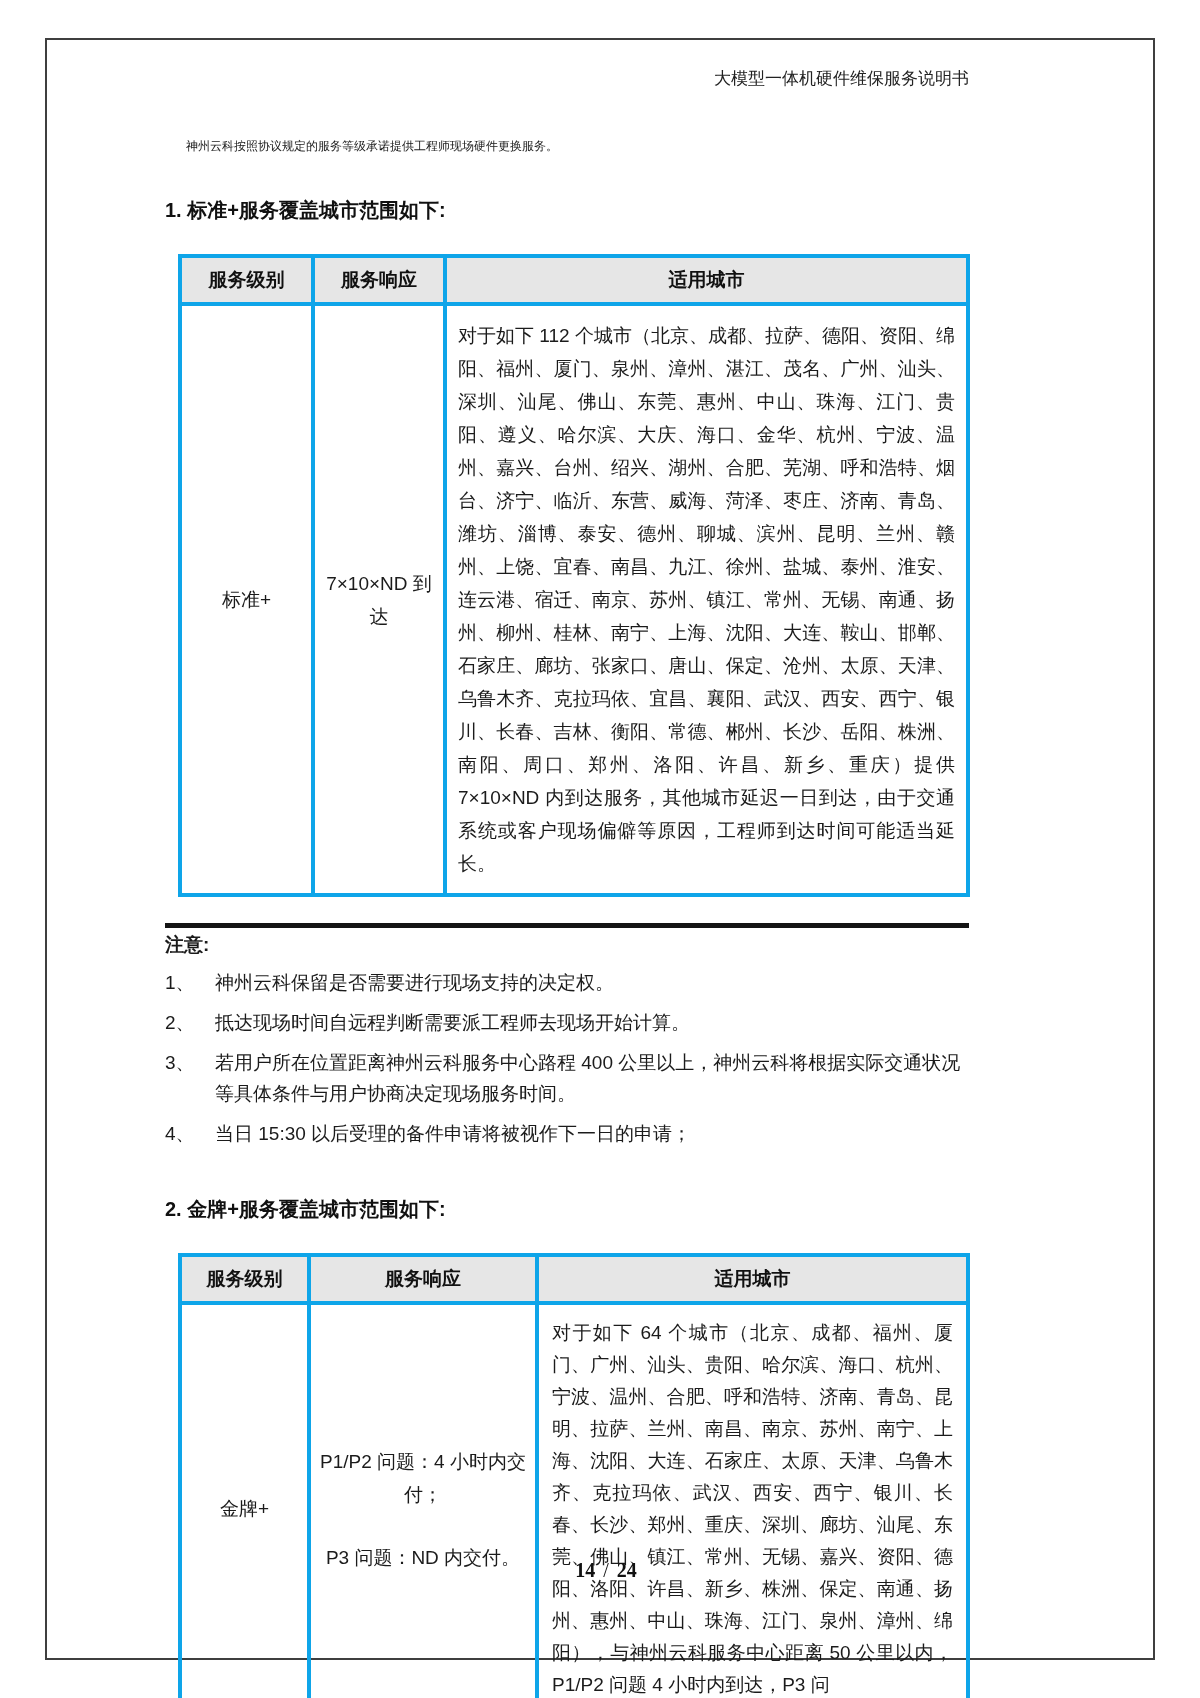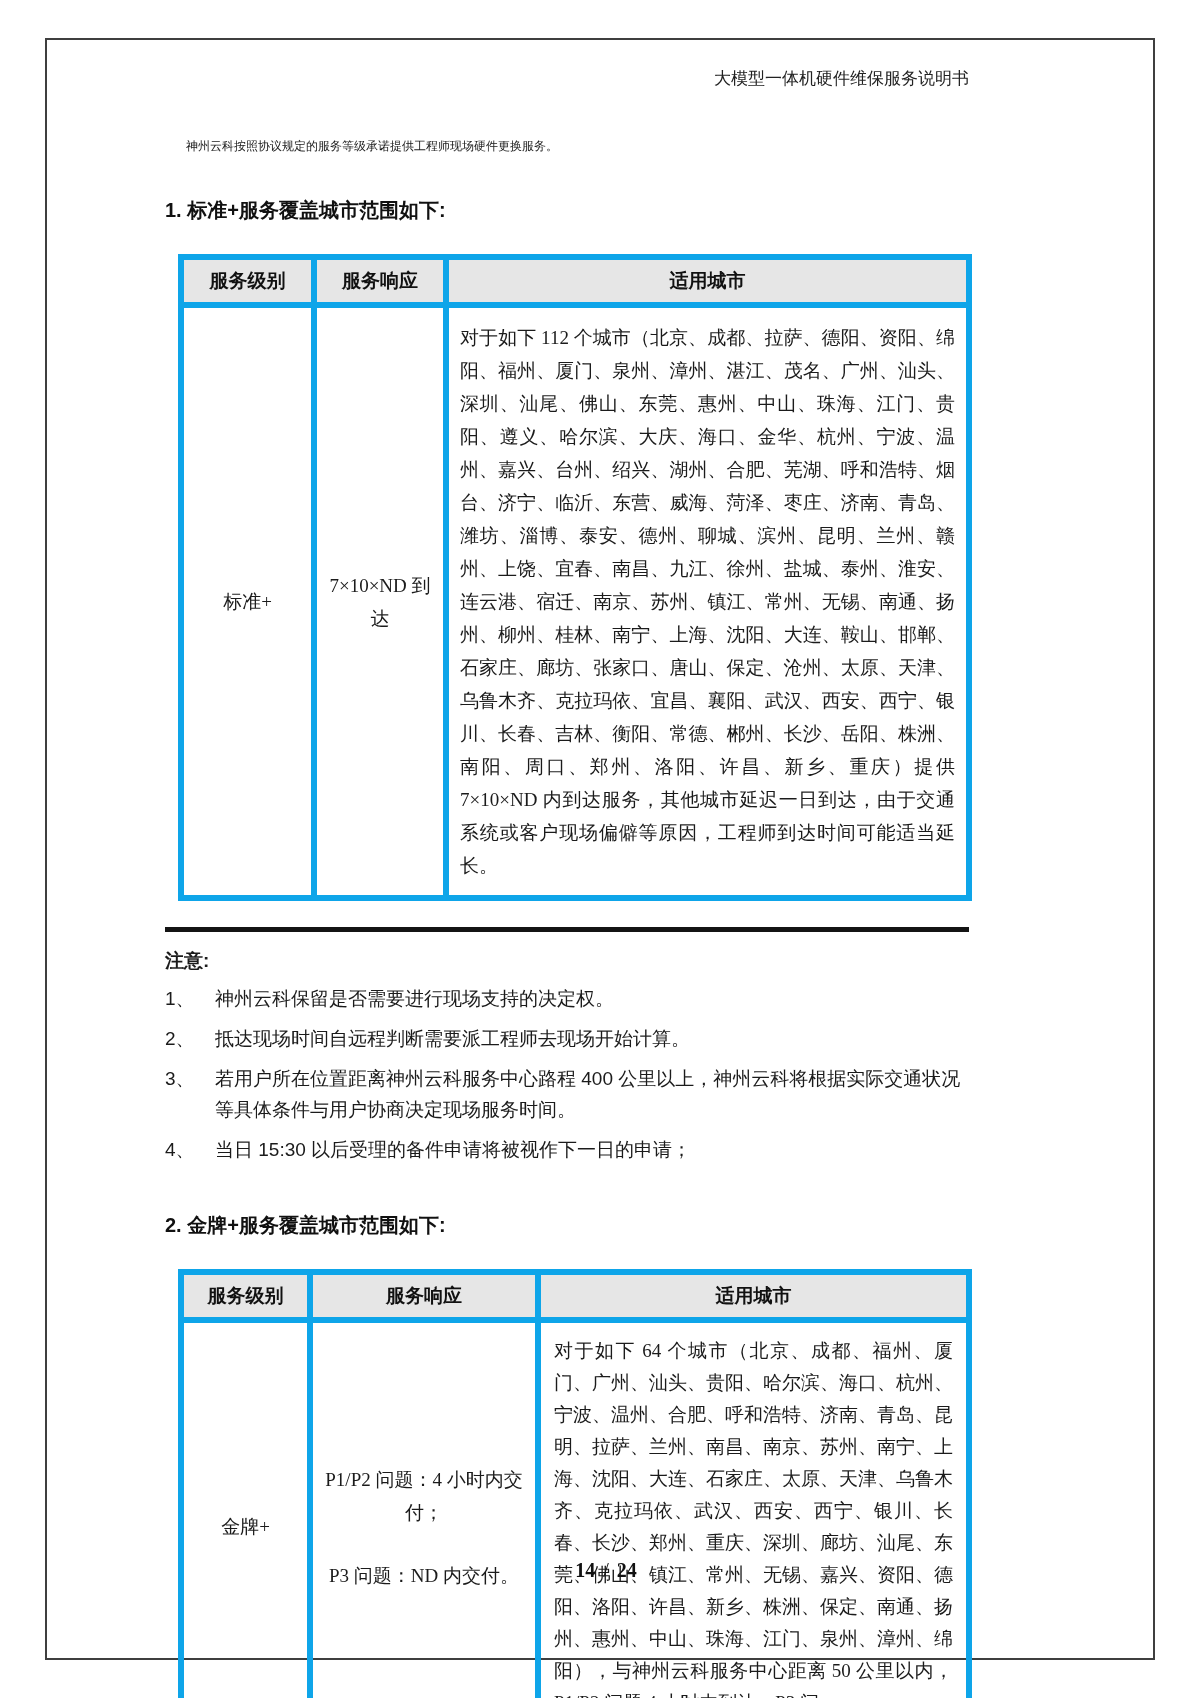--- a/index.html
+++ b/index.html
@@ -13,36 +13,36 @@
     border:2px solid #3f3f3f;box-sizing:border-box;background:#fff;
   }
   .content{padding:0 184px 0 118px;}
   .doc-header{
     padding-top:27px;text-align:right;
     font-family:"Liberation Serif", serif;font-size:17px;color:#222;
   }
   .intro{margin-top:42px;font-size:12px;line-height:28px;text-indent:1.75em;}
   .h-sec{margin-top:36px;font-size:20px;line-height:28px;font-weight:bold;color:#111;}
   table.svc{border-collapse:collapse;margin-top:30px;margin-left:13px;width:788px;table-layout:fixed;}
-  table.svc th, table.svc td{border:6px solid #0ea5e9;box-sizing:border-box;font-family:Liberation Serif, serif;}
+  table.svc th, table.svc td{border:4px solid #0ea5e9;box-sizing:border-box;}
   table.svc th{
     background:#e6e6e6;font-size:19px;font-weight:bold;height:48px;
     text-align:center;vertical-align:middle;color:#111;
   }
   table.svc td{font-size:19px;vertical-align:middle;}
   td.level{text-align:center;border-radius:30px;}
   td.resp{text-align:center;line-height:33px;padding:0 8px;}
   td.cities{
     text-align:justify;line-height:33px;padding:13px 11px;vertical-align:top;
   }
   table.svc.gold td.cities{line-height:32px;padding:12px 13px;}
   .resp-p{margin:0;}
   .resp-p + .resp-p{margin-top:30px;}
   .thick-rule{margin-top:26px;height:5px;background:#141414;}
-  .notes-label{margin-top:16px;font-size:19px;font-weight:bold;}
+  .notes-label{margin-top:4px;font-size:19px;font-weight:bold;}
   .note-item{display:flex;font-size:19px;line-height:31px;margin-top:9px;}
   .note-num{width:50px;flex:none;}
   .note-text{flex:1;}
   .h-sec.second{margin-top:46px;}
   .footer{
     position:absolute;left:12px;right:0;bottom:76px;text-align:center;
     font-family:"Liberation Serif", serif;font-size:20px;color:#111;
   }
   .footer .num{font-weight:bold;}
   .footer .sep{padding:0 8px;font-weight:normal;}

